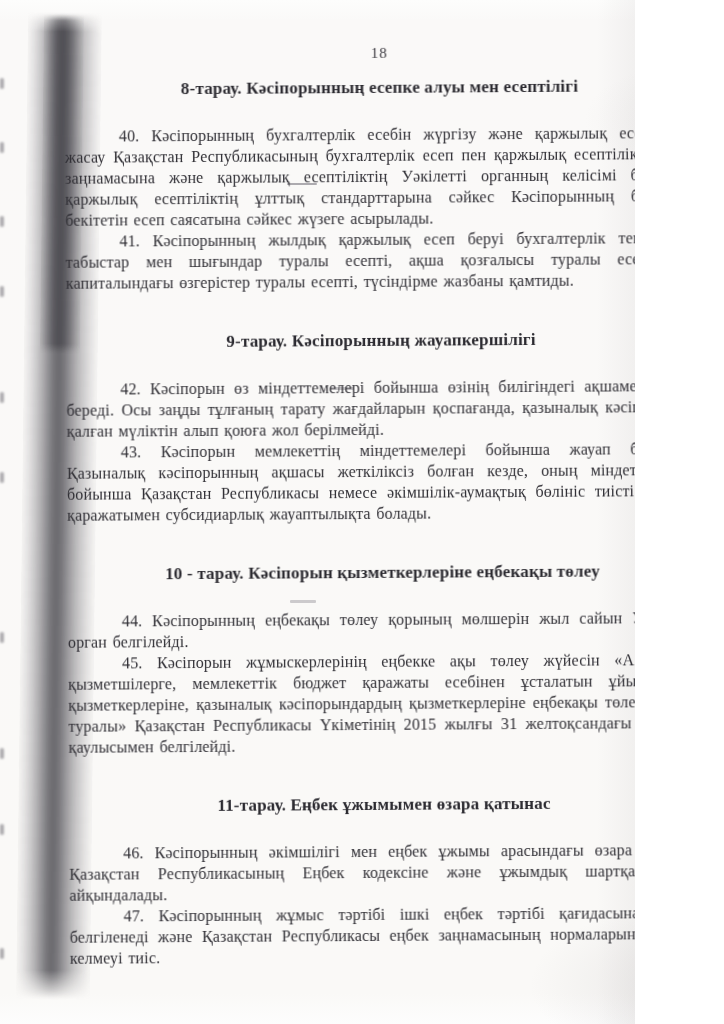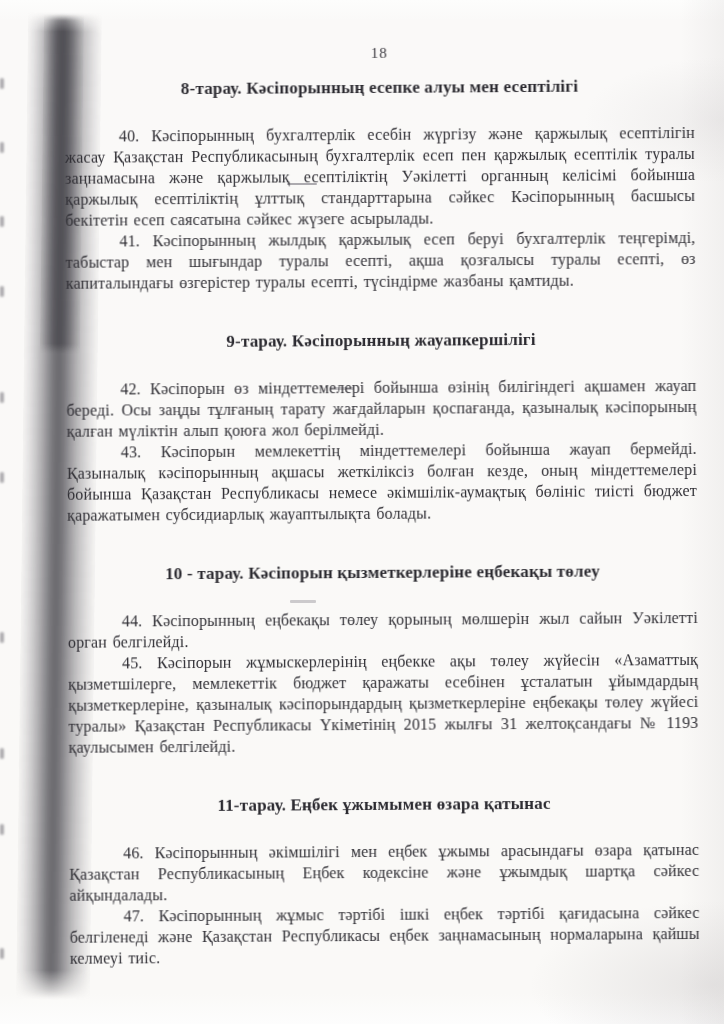--- a/index.html
+++ b/index.html
@@ -4,21 +4,21 @@
 <style>
   html, body { margin: 0; padding: 0; }
   body {
     width: 724px; height: 1024px;
     background: #ffffff;
     font-family: "Liberation Serif", "DejaVu Serif", serif;
     overflow: hidden;
   }
   .scan-page {
     position: relative;
-    width: 724px; height: 1024px;
+    width: 635px; height: 1024px;
     background:
       radial-gradient(260px 120px at 712px 985px, rgba(186,182,184,0.30), rgba(186,182,184,0) 70%),
       radial-gradient(200px 90px at 724px 120px, rgba(196,192,194,0.22), rgba(196,192,194,0) 70%),
       linear-gradient(270deg, rgba(188,184,186,0.14) 0%, rgba(188,184,186,0) 6%),
       linear-gradient(180deg, #fdfdfc 0%, #faf9f8 2%, #faf9f7 97%, #fdfdfd 100%);
     overflow: hidden;
   }
   
   .binding-band {
     position: absolute;

